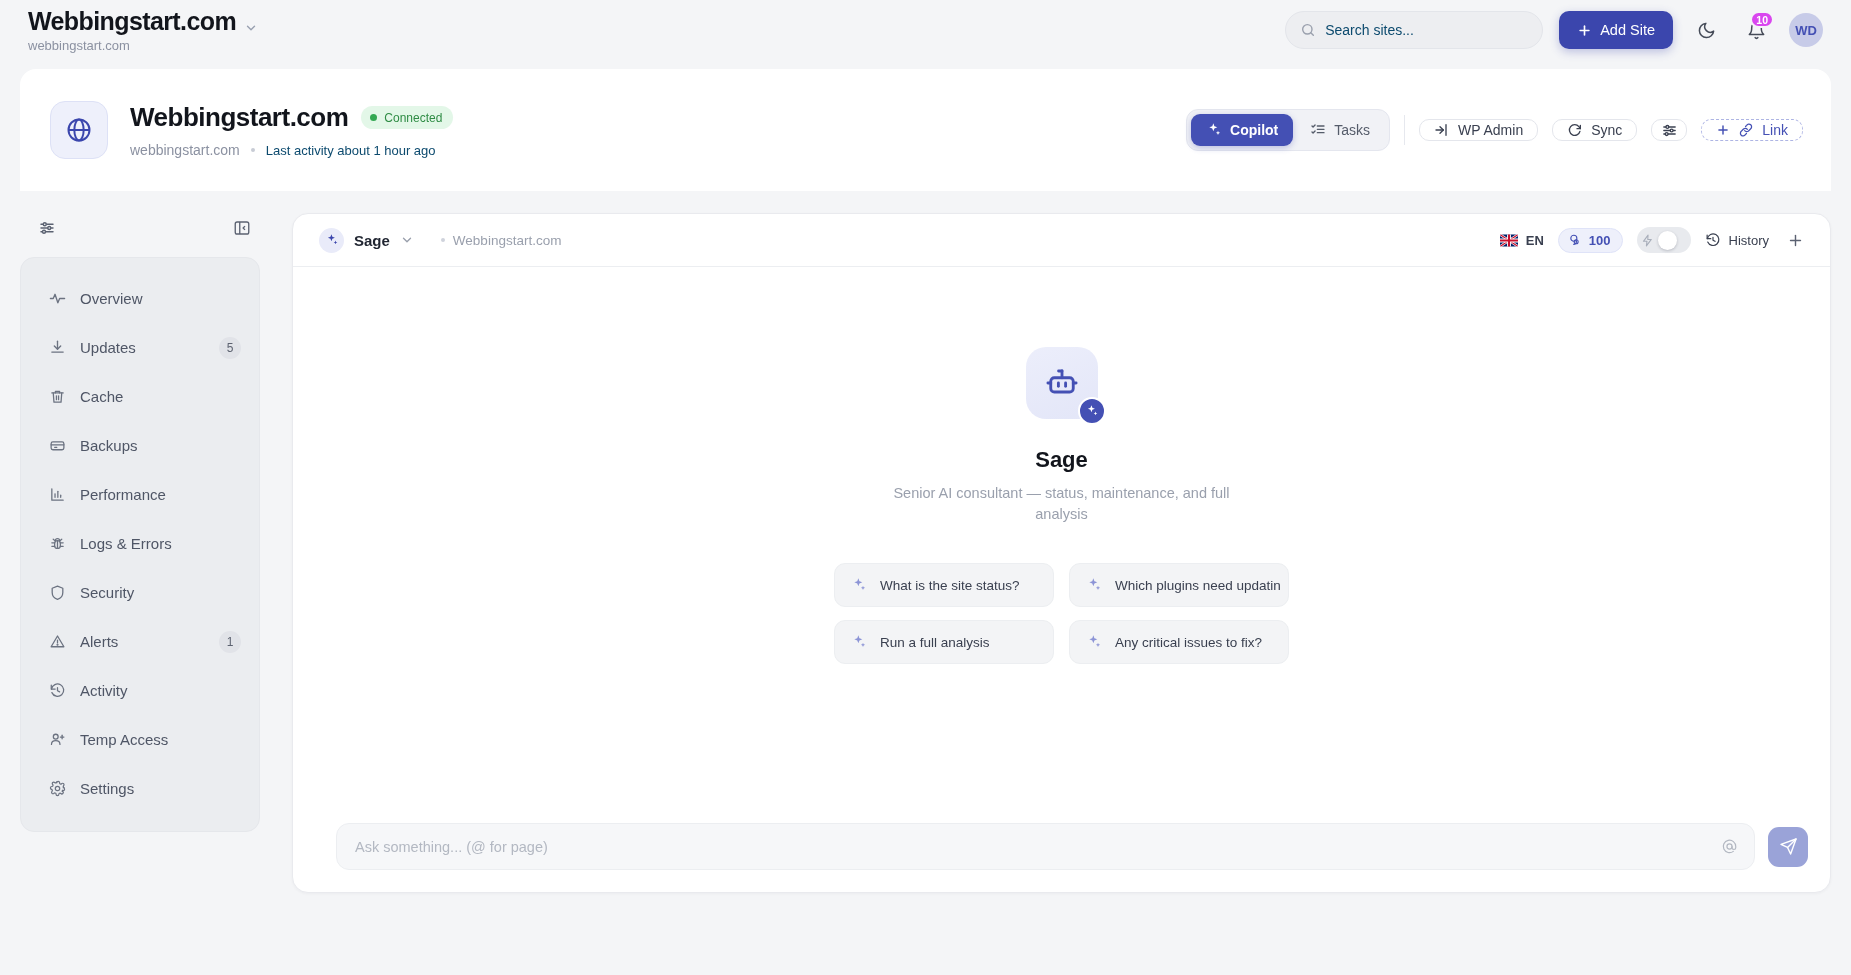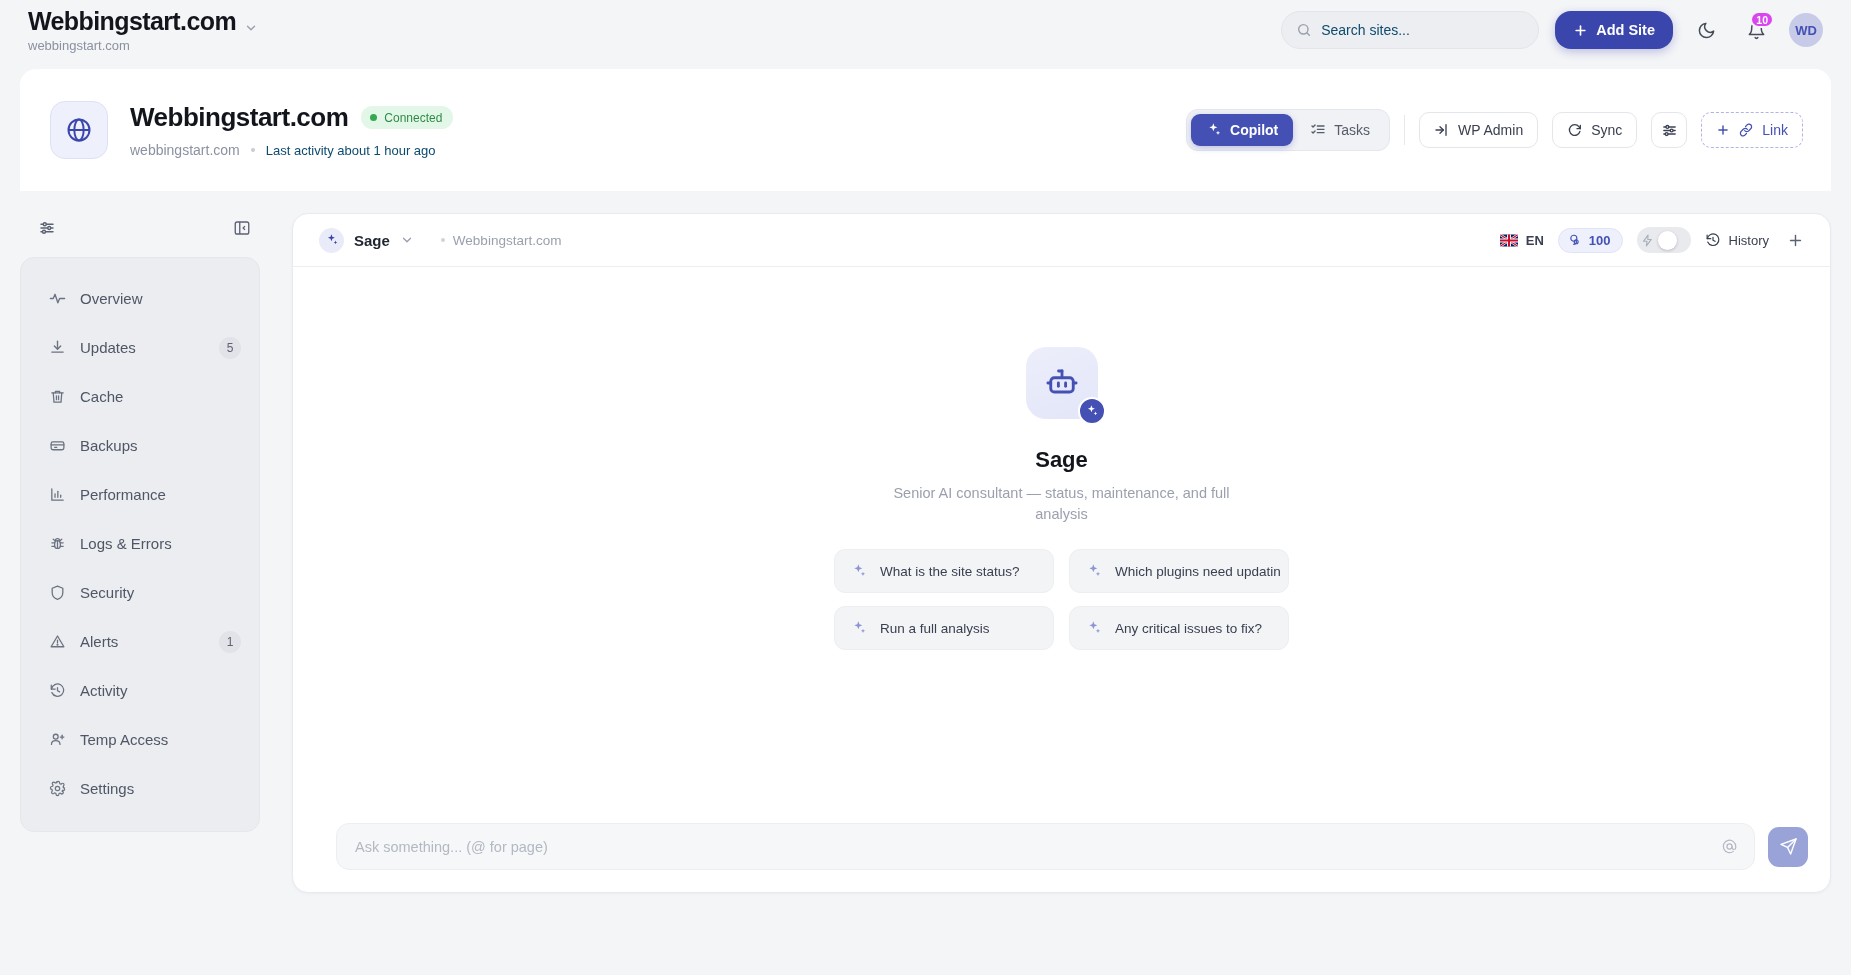--- a/index.html
+++ b/index.html
@@ -31,23 +31,23 @@
   .topbar-right {
     margin-left: auto; display: flex; align-items: center; gap: 16px;
   }
   .searchbox {
     width: 258px; height: 38px; border-radius: 19px;
     background: #edeef1; border: 1px solid #e3e5ea;
     display: flex; align-items: center; gap: 9px; padding: 0 14px;
   }
   .searchbox .ph { font-size: 14px; color: #0c4a6e; }
   .btn-add {
-    height: 38px; border-radius: 16px; background: #3b46ad; color: #fff;
+    height: 38px; border-radius: 10px; background: #3b46ad; color: #fff;
     display: flex; align-items: center; gap: 8px; padding: 0 18px;
-    font-size: 14.5px; font-weight: 700; cursor: pointer;
+    font-size: 14.5px; font-weight: 400; cursor: pointer;
     box-shadow: 0 3px 10px rgba(59,70,173,.30);
   }
   .icon-btn {
     width: 34px; height: 34px; border-radius: 9px;
     display: flex; align-items: center; justify-content: center;
     color: #454b58; cursor: pointer; position: relative;
   }
   .bell-badge {
     position: absolute; top: -2px; right: -1px;
     min-width: 17px; height: 17px; padding: 0 4px;
@@ -104,21 +104,21 @@
     height: 32px; border-radius: 9px; padding: 0 15px;
     display: flex; align-items: center; gap: 8px;
     font-size: 14px; font-weight: 500; color: #555c6a; cursor: pointer;
   }
   .seg.active {
     background: #4450b4; color: #fff; font-weight: 600;
     box-shadow: 0 2px 6px rgba(68,80,180,.30);
   }
   .vdiv { width: 1px; height: 30px; background: #e6e8ee; }
   .obtn {
-    height: 36px; border-radius: 10px; border: 1px solid #e4e6ec;
+    height: 22px; border-radius: 10px; border: 1px solid #e4e6ec;
     background: #fff; padding: 0 14px;
     display: flex; align-items: center; gap: 8px;
     font-size: 14px; color: #3a4050; font-weight: 500; cursor: pointer;
   }
   .obtn.square { padding: 0; width: 36px; justify-content: center; }
   .obtn.dashed {
     border: 1px dashed #aeb5e4; color: #4450b4; background: #fff;
   }
 
   
@@ -210,21 +210,21 @@
     background: #4450b4; color: #fff;
     display: flex; align-items: center; justify-content: center;
     border: 2.5px solid #fff;
   }
   .hero-title { margin-top: 28px; font-size: 22px; font-weight: 700; color: #12151c; }
   .hero-sub {
     margin-top: 10px; width: 372px; text-align: center;
     font-size: 14.5px; color: #9aa0ad; line-height: 1.45;
   }
   .chips {
-    margin-top: 24px;
+    margin-top: 38px;
     display: grid; grid-template-columns: 220px 220px;
     gap: 13px 15px;
   }
   .chip {
     height: 44px; border-radius: 11px;
     background: #f3f4f6; border: 1px solid #eceef1;
     display: flex; align-items: center; gap: 13px;
     padding: 0 16px; cursor: pointer;
     font-size: 13.5px; color: #3a4050;
     white-space: nowrap; overflow: hidden;

